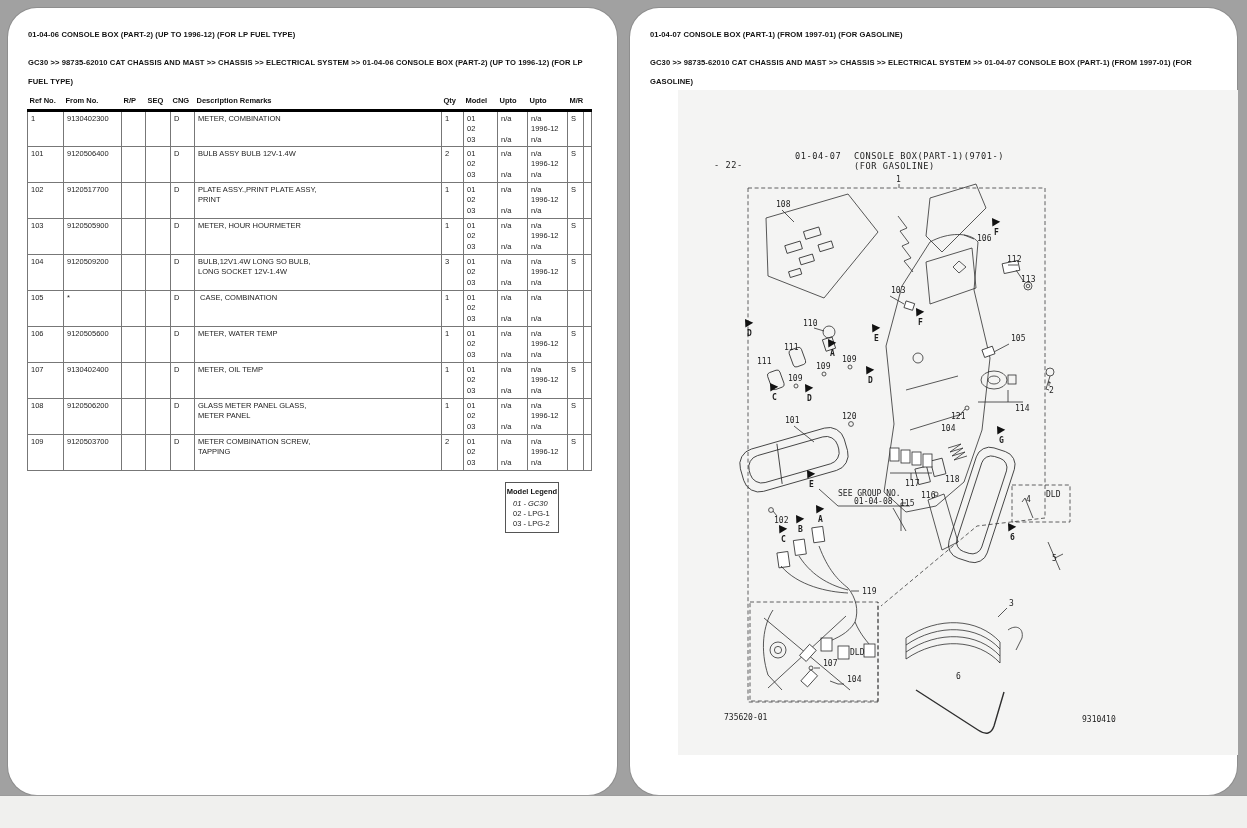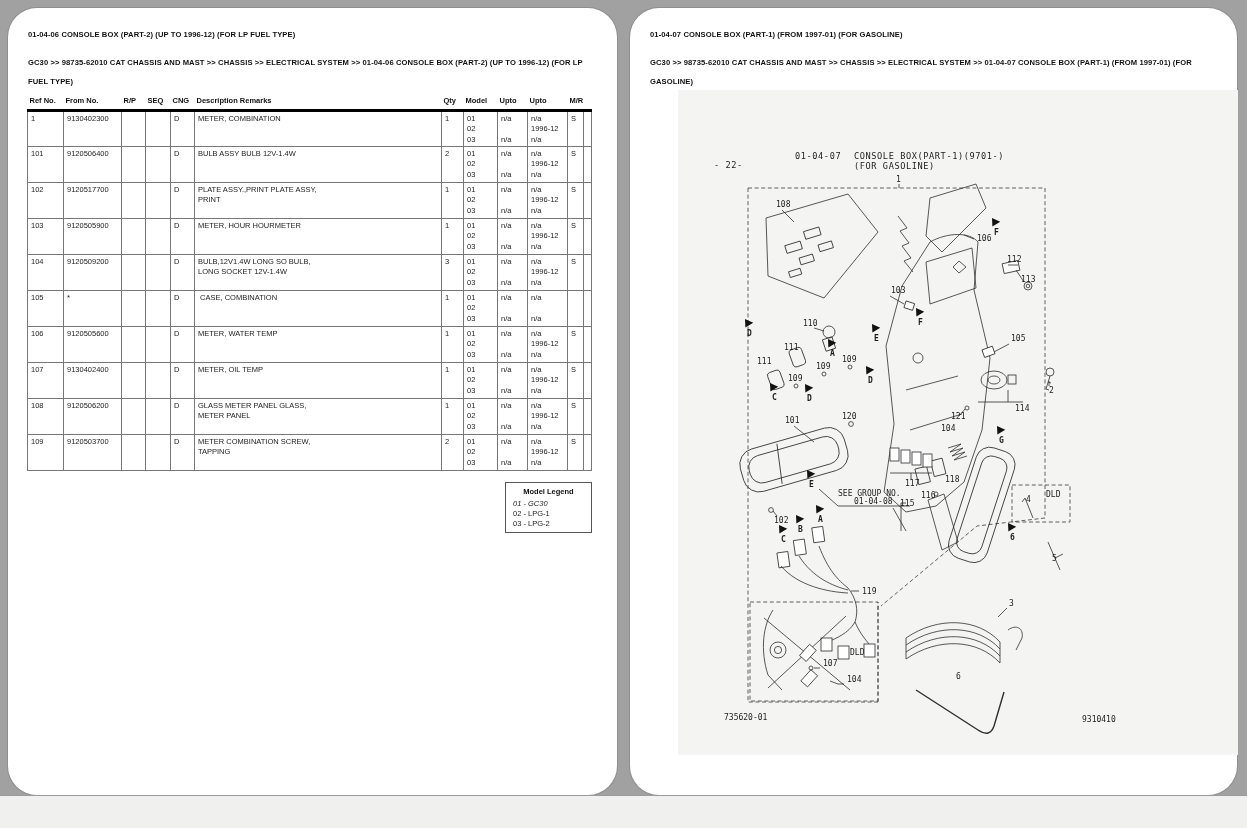--- a/index.html
+++ b/index.html
@@ -20,21 +20,21 @@
   .parts-table { position:absolute; left:19px; top:86px; border-collapse:collapse; table-layout:fixed;
                  width:564px; font-size:7.5px; color:#222; }
   .parts-table thead th { font-weight:bold; text-align:left; padding:2px 0 4px 2px; color:#111;
                           border-bottom:3px solid #000; white-space:nowrap;margin-left:21px; }
   .parts-table tbody td { border:1px solid #777; vertical-align:top; padding:2px 2px 0 3px;
                           height:36px; line-height:10.3px; overflow:hidden; }
   .parts-table .desc { white-space:pre-wrap; }
   .stk { min-height:10.3px; }
 
   
-  .legend-box { position:absolute; left:497px; top:474px; width:87px; height:51px;
+  .legend-box { position:absolute; left:497px; top:474px; width:54px; height:51px;
                 border:1px solid #555; background:#fff; font-size:7.5px; color:#222; }
   .legend-title { font-weight:bold; text-align:center; padding-top:4px; color:#111; }
   .legend-item { padding-left:7px; line-height:10px; }
   .legend-item:first-of-type { padding-top:3px;font-style:italic; }
 
   
   .diagram { position:absolute; left:48px; top:82px; width:560px; height:665px; background:#f4f4f3; }
   .diagram svg { display:block; }
   .diagram svg text { font-family:"DejaVu Sans Mono", monospace; font-size:8px; fill:#1c1c1c; }
   .diagram svg text.big { font-size:8.6px; letter-spacing:0.6px; }

